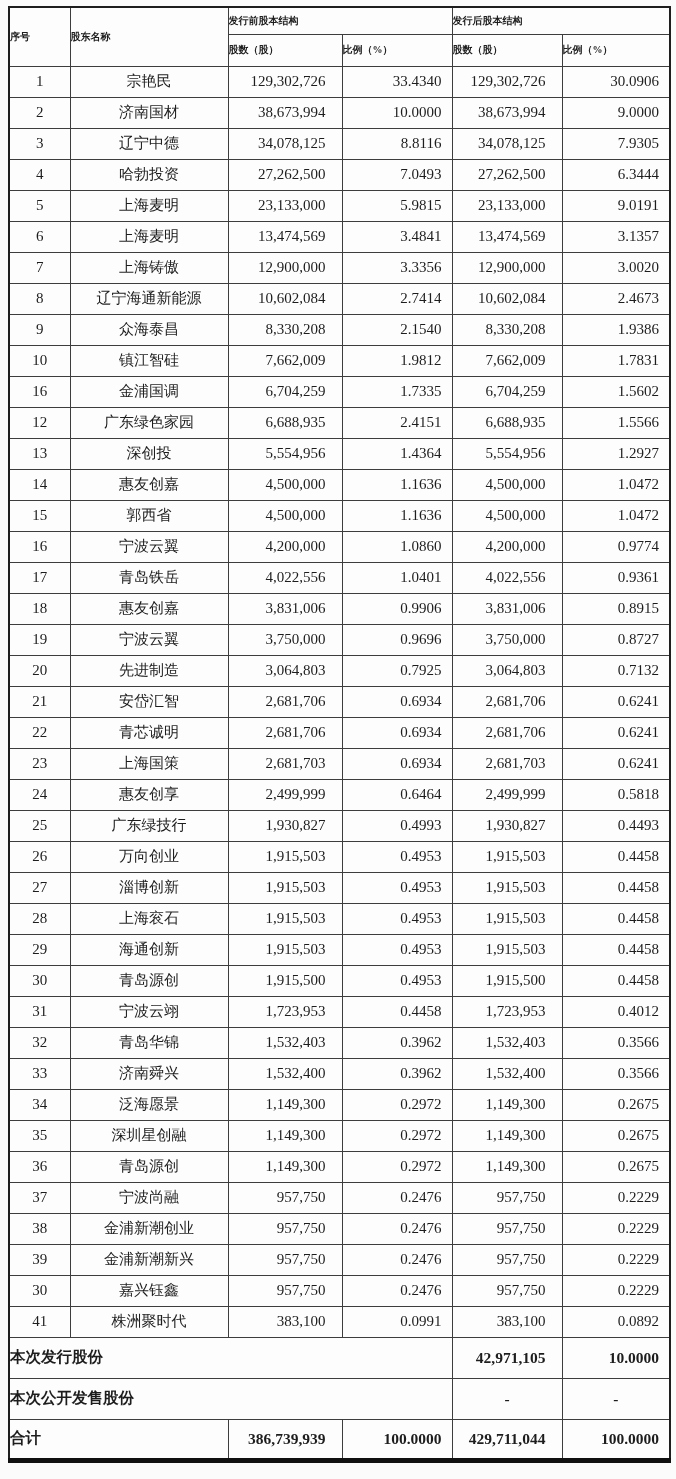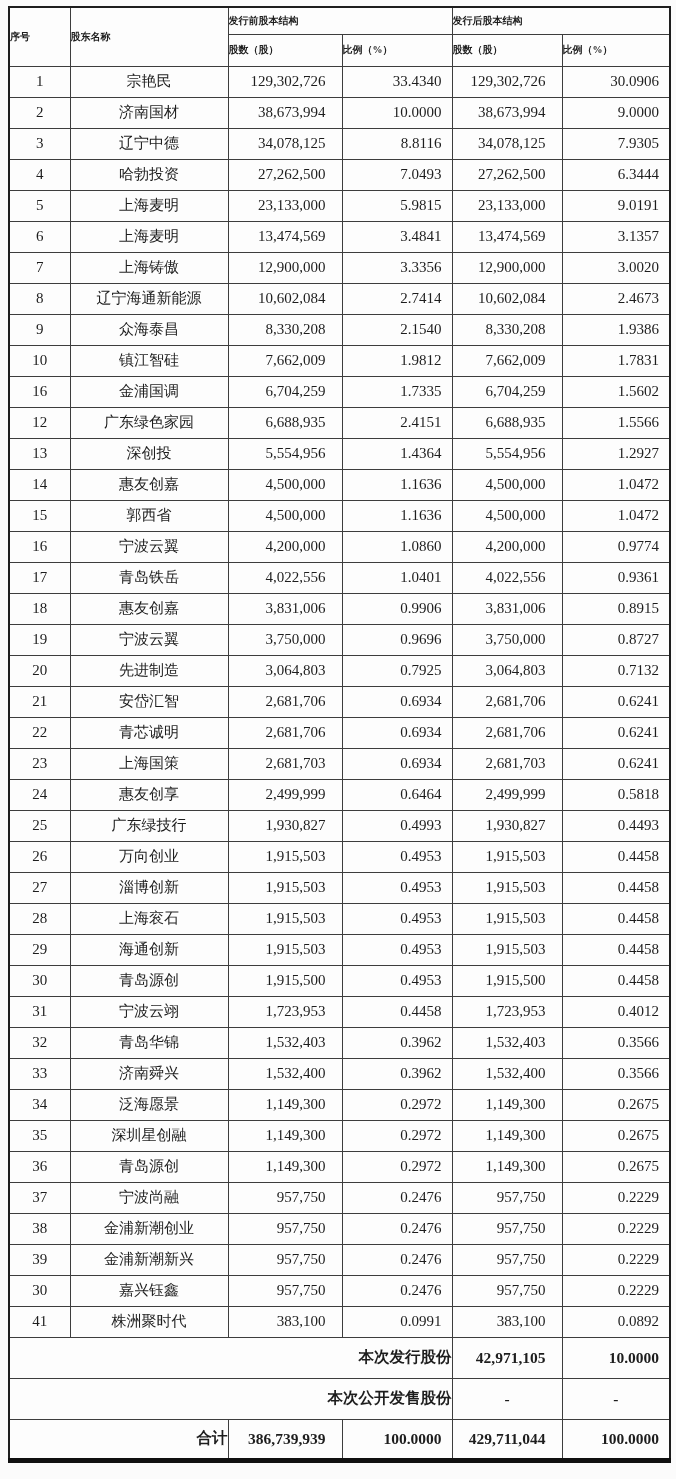--- a/index.html
+++ b/index.html
@@ -56,21 +56,21 @@
   td.num-shares, td.num-ratio {
     text-align: right;
     font-variant-numeric: tabular-nums;
   }
   td.num-shares { padding-right: 16px; }
   td.num-ratio  { padding-right: 10px; }
   tfoot tr { height: 41px; }
   tfoot td {
     font-weight: bold;
     font-size: 15.5px;
-    text-align: right;
+    text-align: left;
   }
   tfoot td.num-shares { padding-right: 16px; margin-left: 27px; }
   tfoot td.num-ratio  { text-align: right; padding-right: 10px; }
   tfoot td.dash       { text-align: center; padding-right: 0; }
 </style>
 </head>
 <body>
 
 <div class="page">
   <table class="shareholding">

